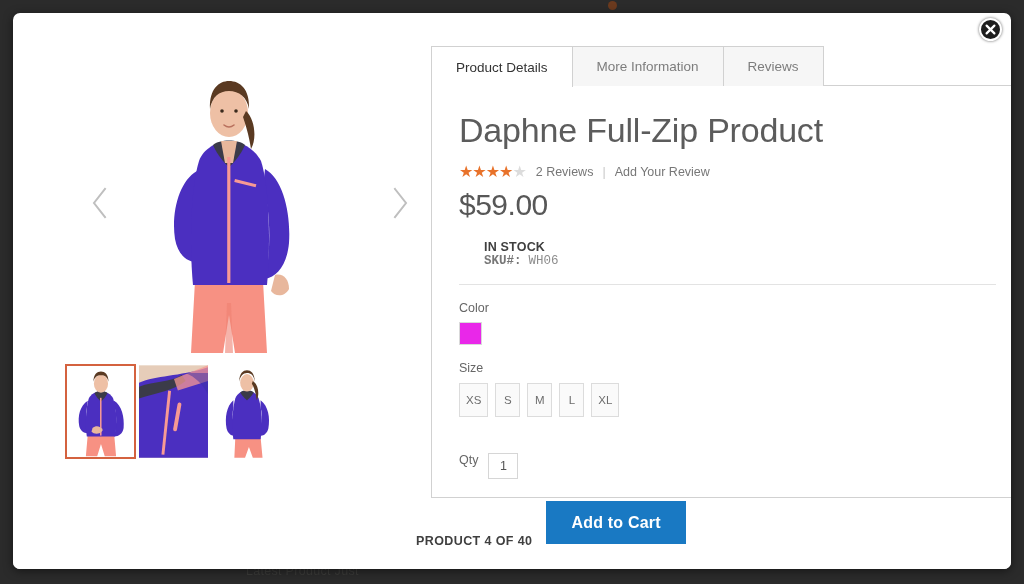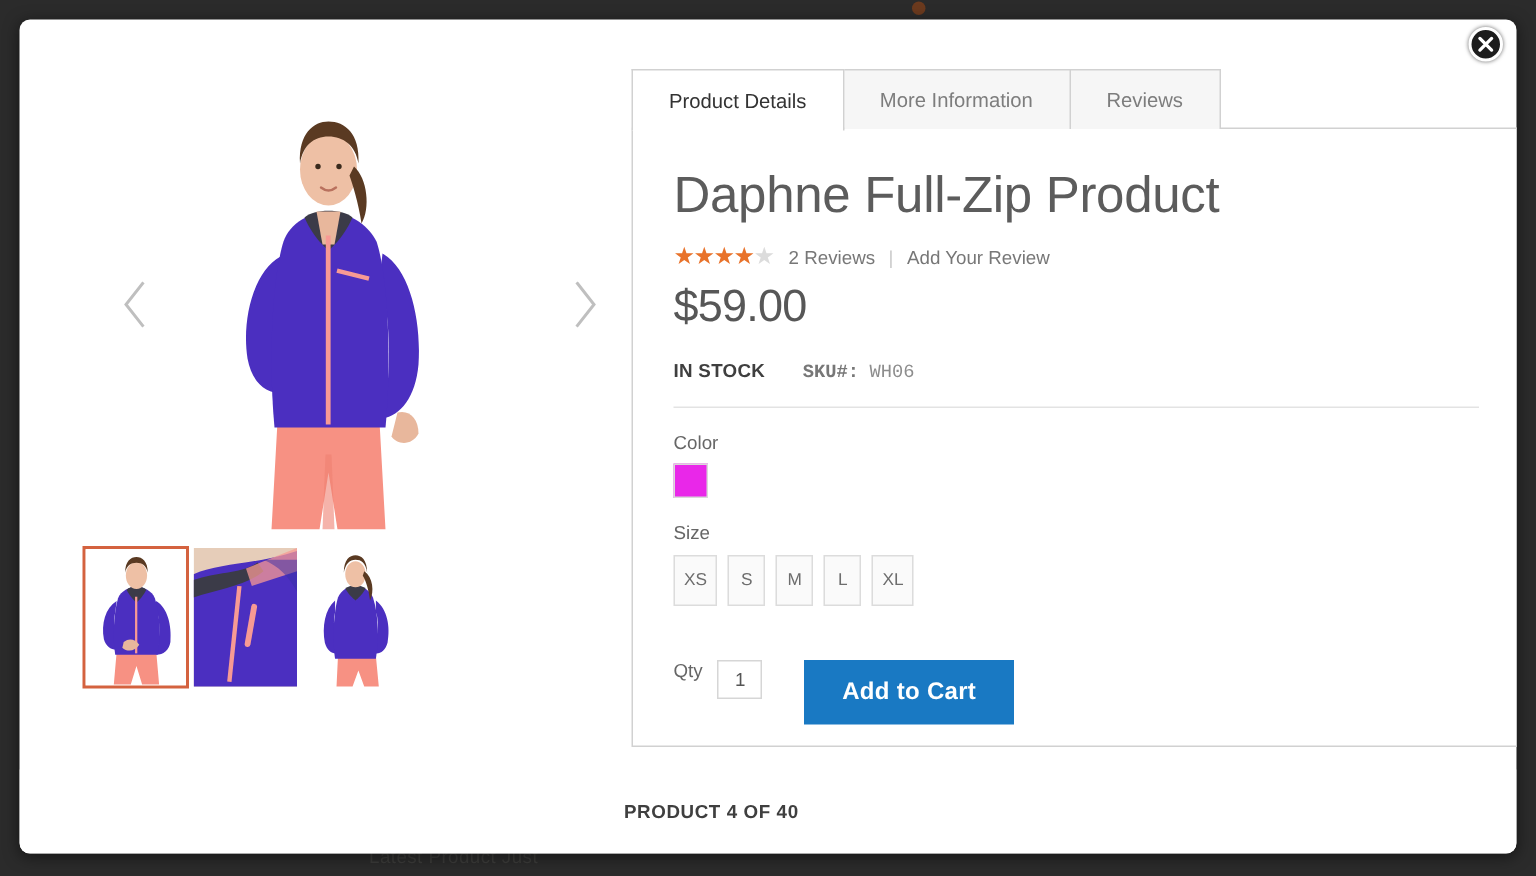--- a/index.html
+++ b/index.html
@@ -68,21 +68,21 @@
     justify-content: center;
     cursor: pointer;
     z-index: 40;
     box-shadow: 0 0 3px rgba(0,0,0,.6);
   }
   .close-btn svg { display: block; }
 
   
   .modal-body {
     position: absolute;
-    left: 4px; top: 0;
+    left: 14px; top: 0;
     width: 998px;
     height: 500px;
     display: flex;
   }
 
   
   .gallery {
     position: relative;
     width: 404px;
     height: 500px;
@@ -223,20 +223,21 @@
     font-weight: 400;
     color: #575757;
     letter-spacing: -.5px;
   }
 
   .stock-row {
     display: flex;
     align-items: baseline;
     margin-top: 18px;
     font-size: 12.5px;
+    flex-direction: column;
   }
   .stock-status { font-weight: bold; color: #3f3f3f; letter-spacing: .2px; }
   .sku { margin-left: 25px; color: #8d8d8d; font-family: Liberation Mono, monospace; }
   .sku b { color: #777; font-weight: bold; }
   .sku-val { margin-left: 7px; color: #8d8d8d; }
 
   .divider {
     margin-top: 16px;
     height: 1px;
     background: #e3e3e3;
@@ -505,21 +506,21 @@
             <div class="size-opt">XS</div>
             <div class="size-opt">S</div>
             <div class="size-opt">M</div>
             <div class="size-opt">L</div>
             <div class="size-opt">XL</div>
           </div>
 
           <div class="purchase-row">
             <span class="qty-label">Qty</span>
             <input class="qty-input" type="text" value="1" style="">
-            <button class="add-to-cart" style="background: rgb(25, 121, 195);">Add to Cart</button>
+            <button class="add-to-cart" style="background: rgb(25, 121, 195); margin-top: 48px;">Add to Cart</button>
           </div>
 
         </div>
       </div>
     </div>
 
     <div class="modal-footer">
       <div class="product-counter">PRODUCT 4 OF 40</div>
     </div>
 

